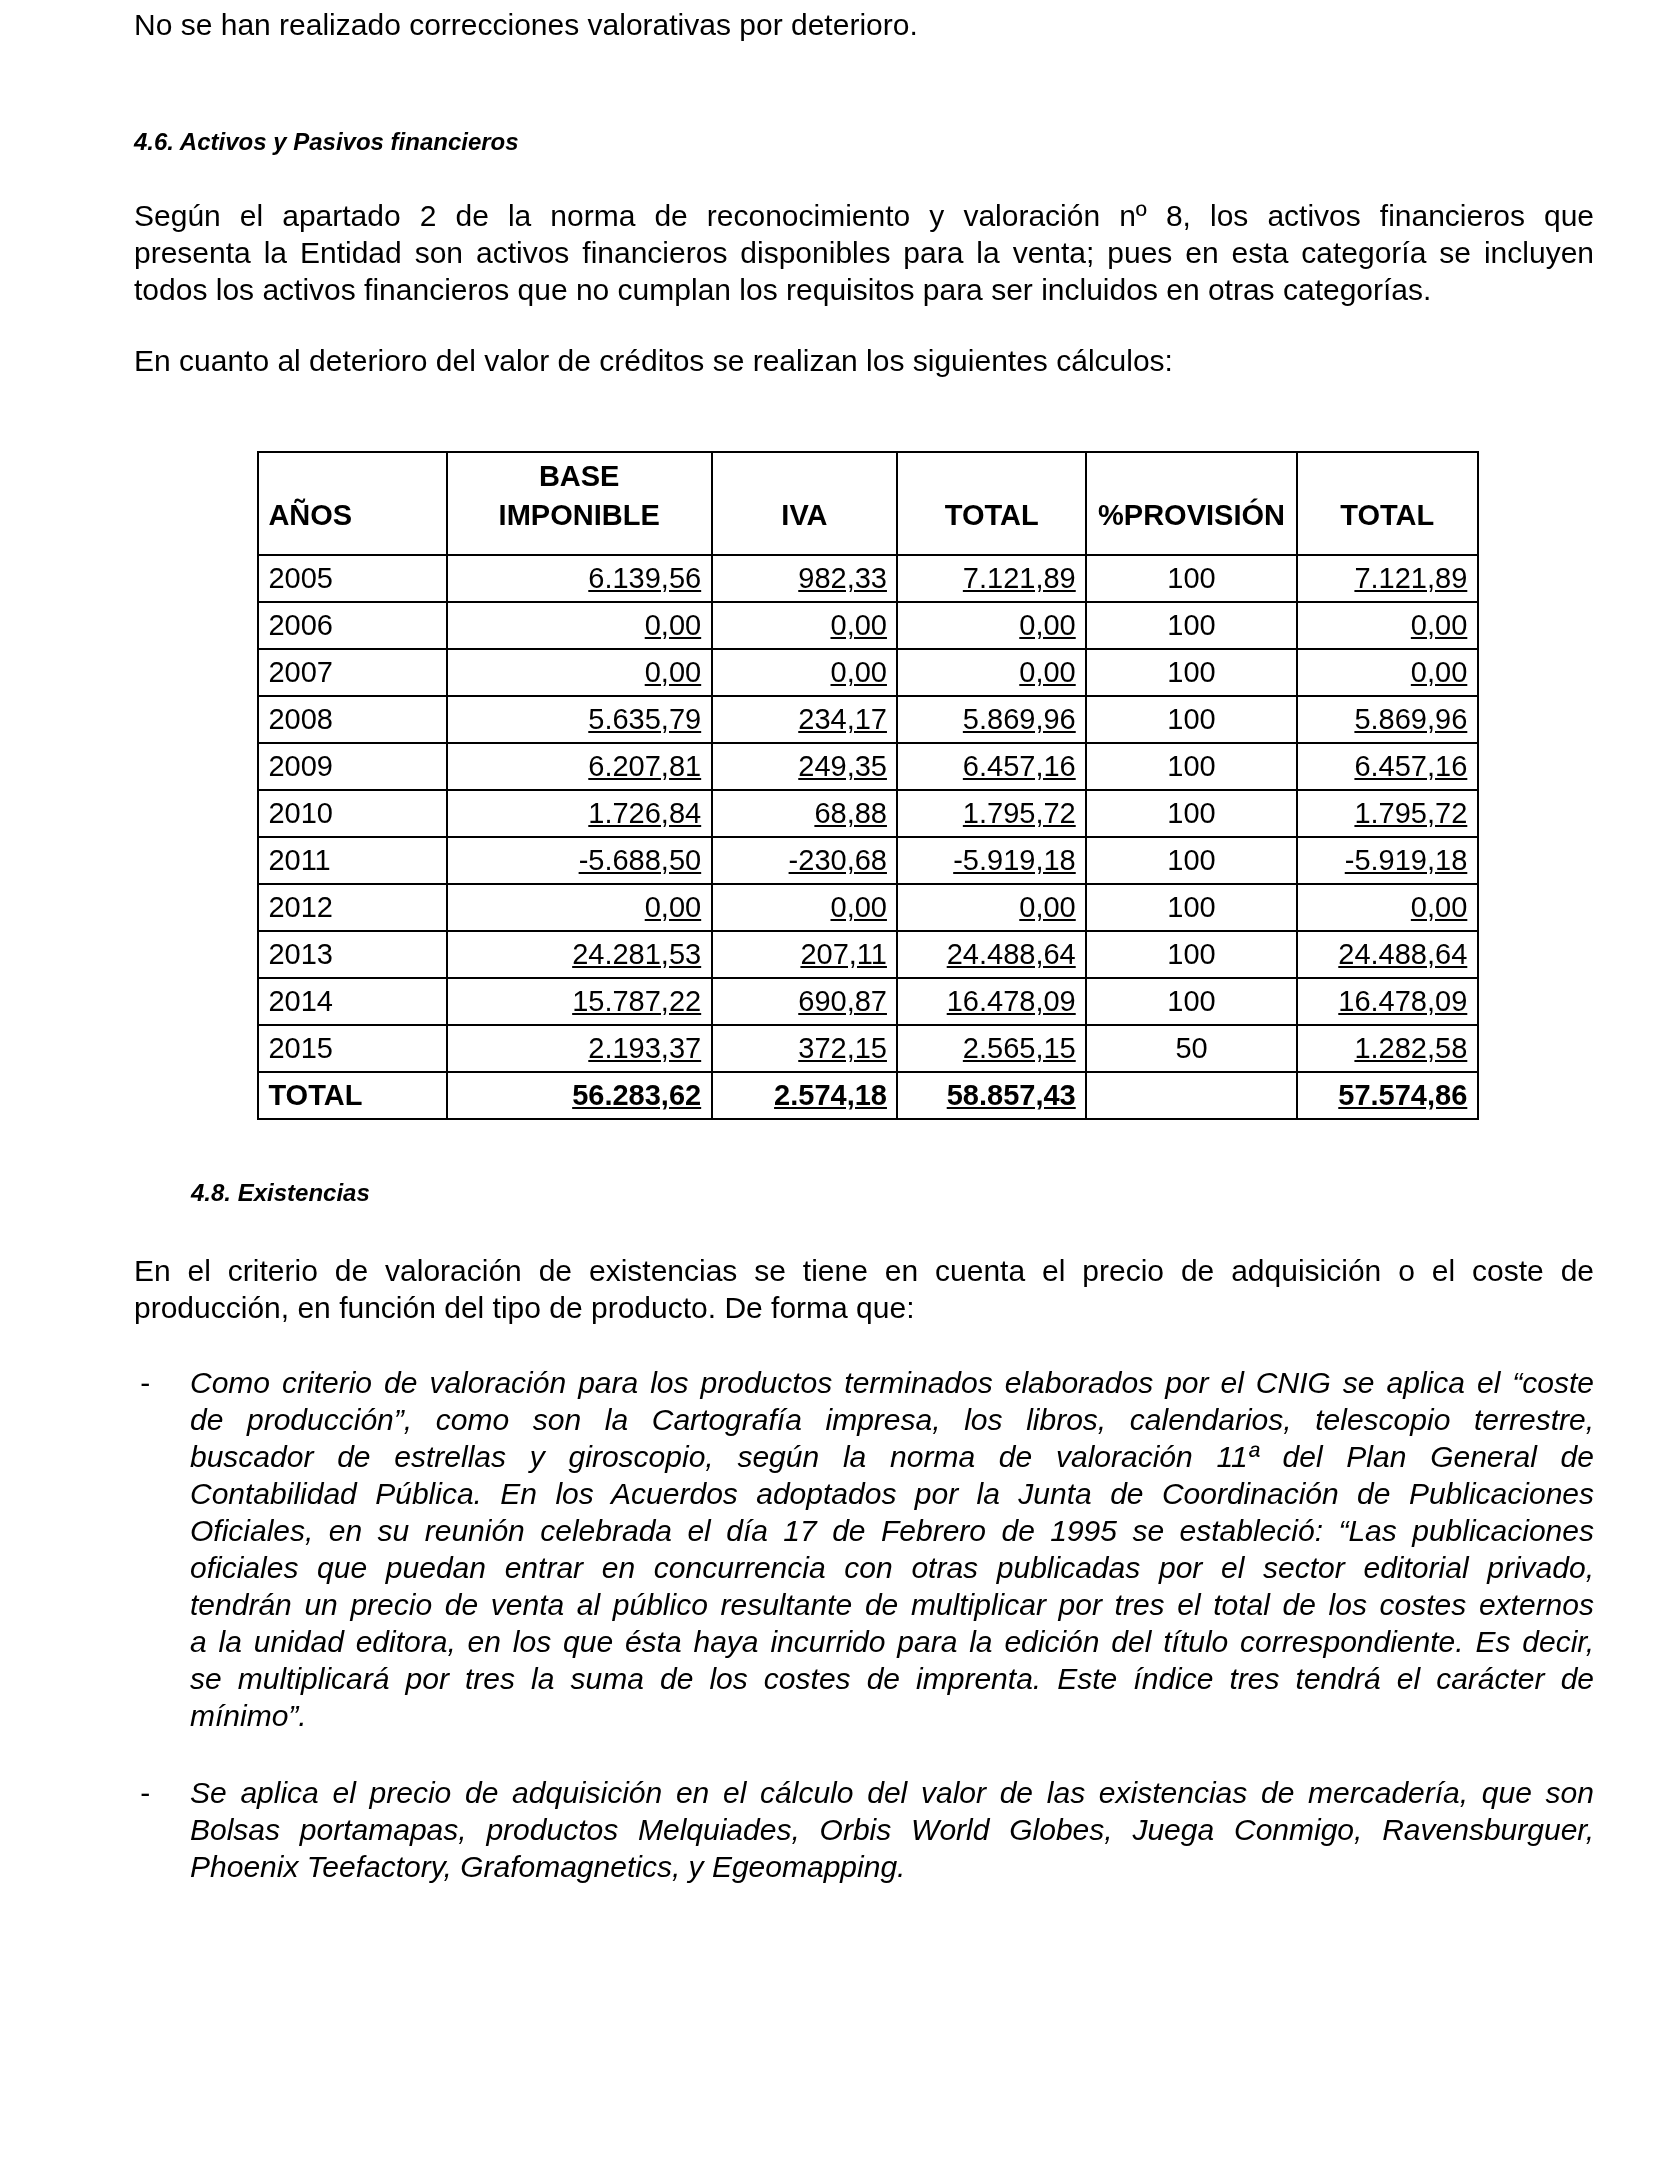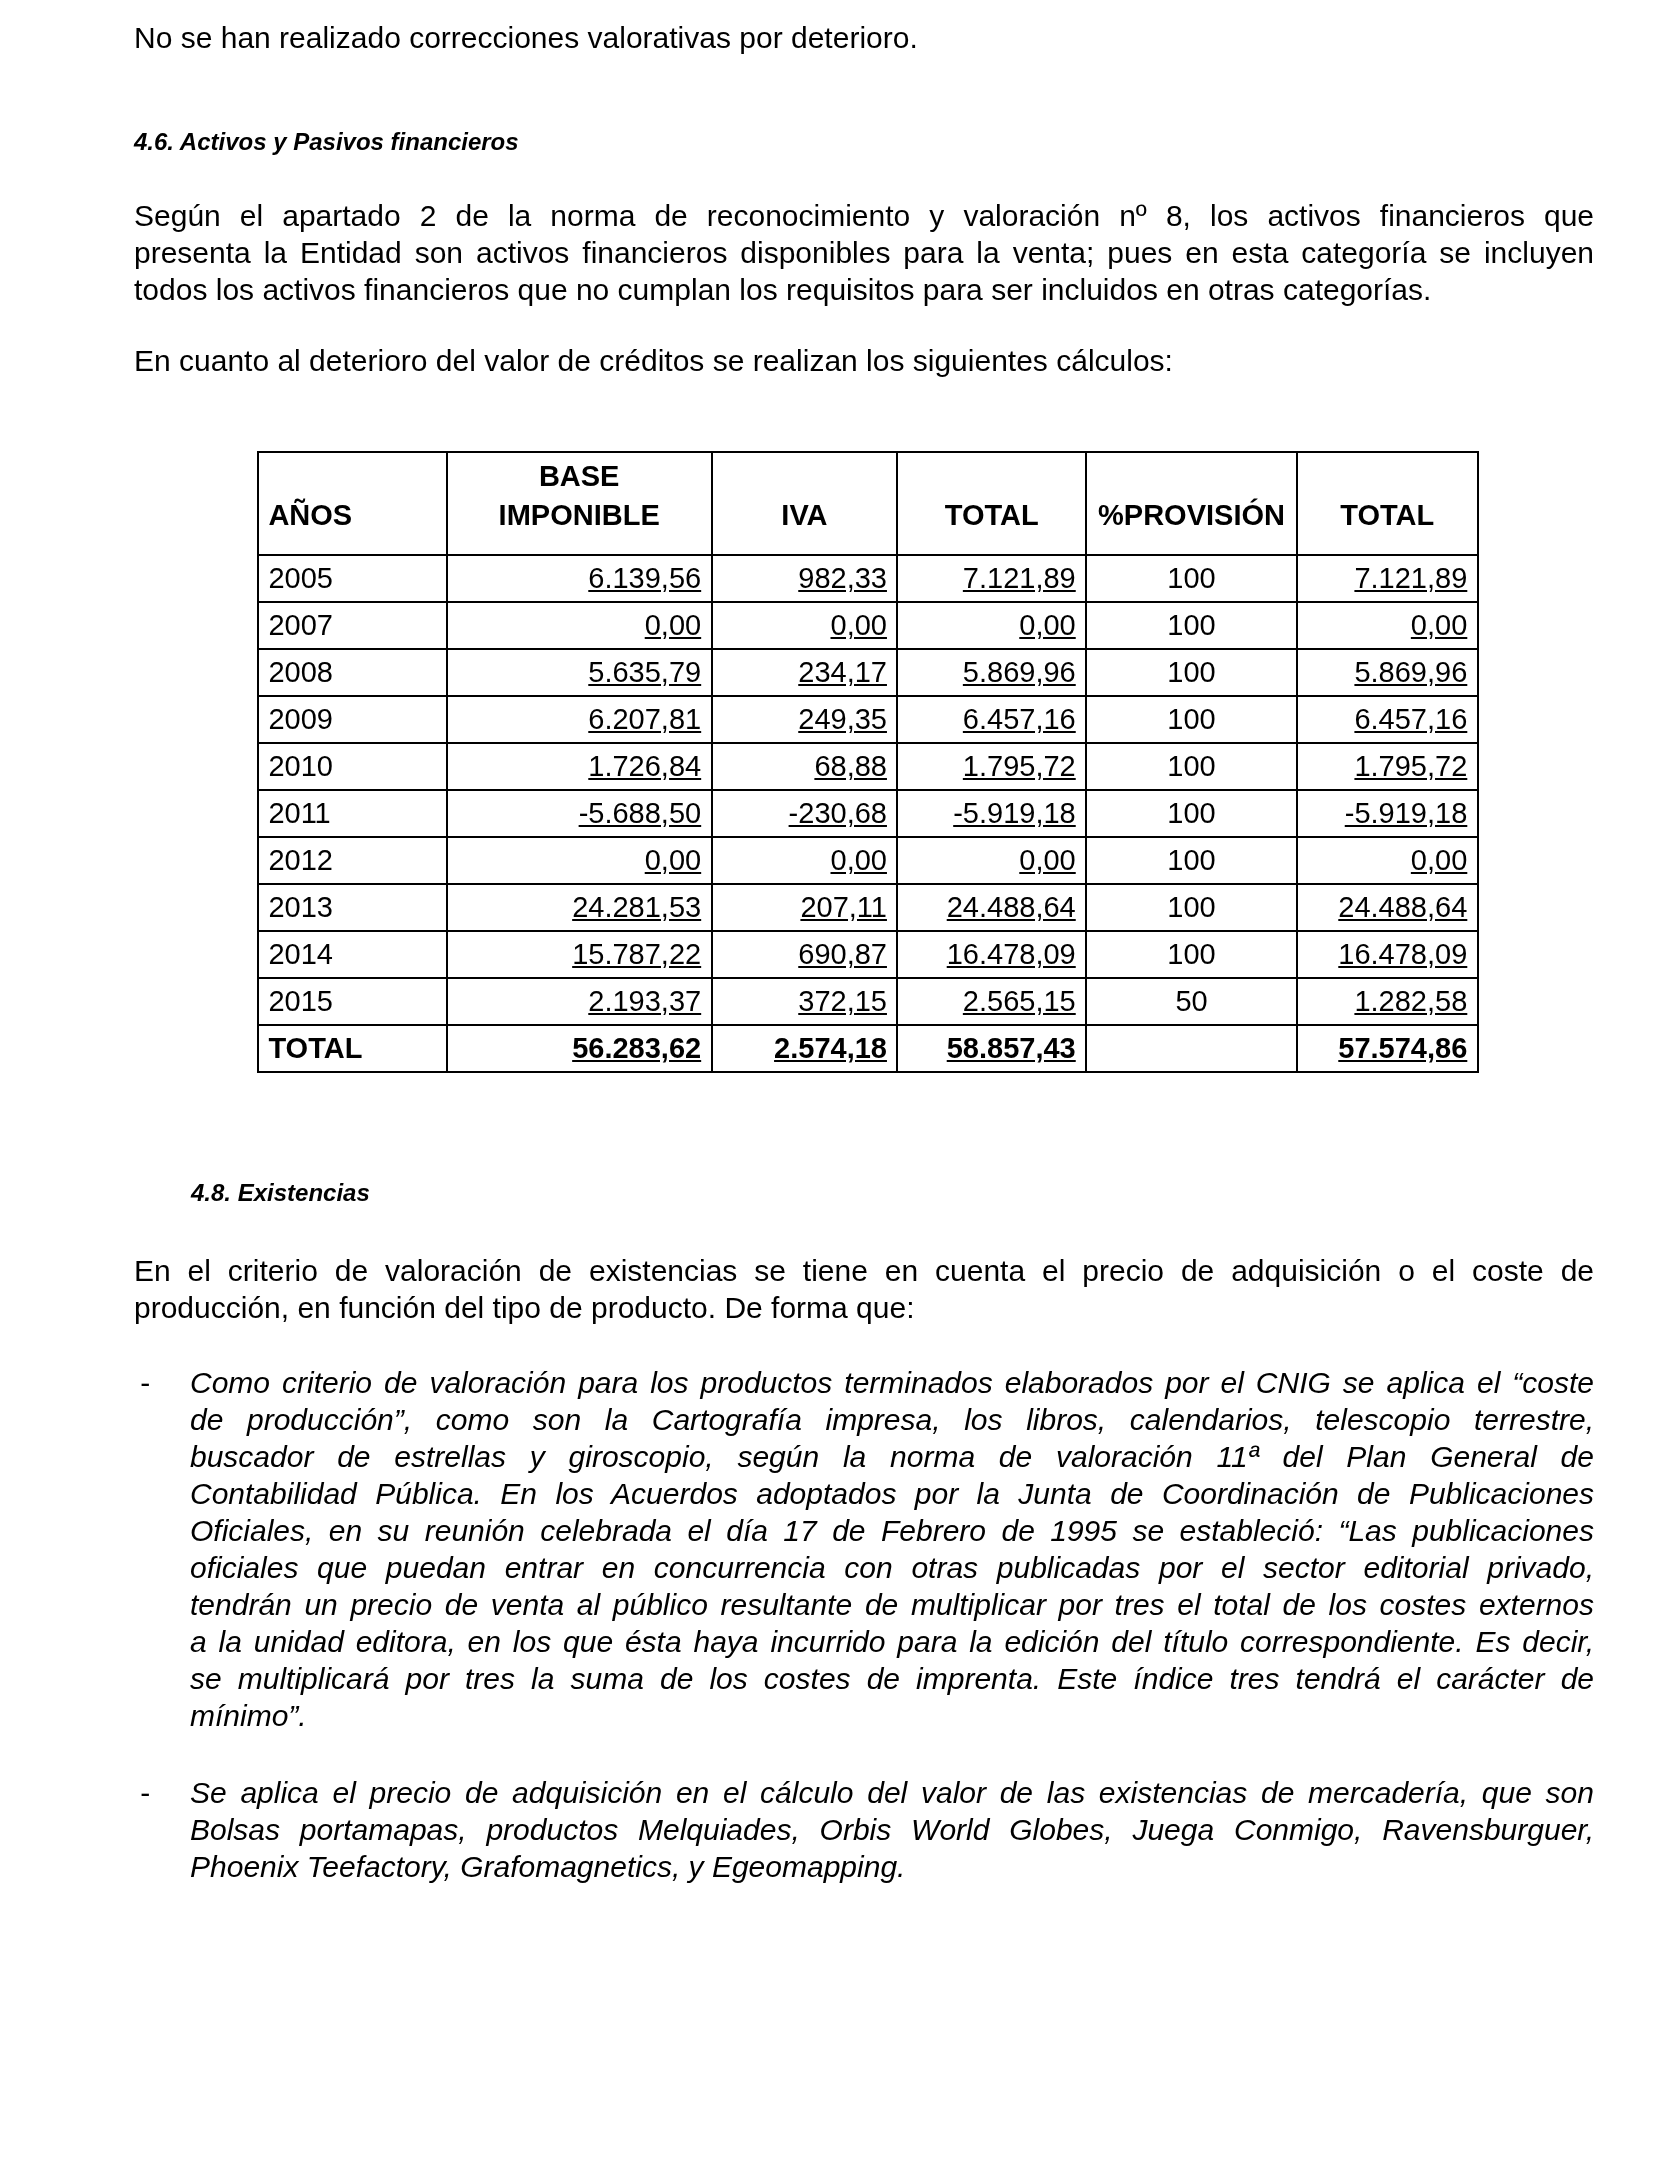--- a/index.html
+++ b/index.html
@@ -29,21 +29,21 @@
   .c-prov { text-align: center; }
   tr.total td { font-weight: bold; }
 
   .bullet { position: absolute; left: 134px; width: 1460px; font-size: 30px; line-height: 37px; }
   .bullet .dash { position: absolute; left: 6.3px; top: 0; }
   .bullet .btext { position: absolute; left: 56px; width: 1404px; font-style: italic; }
 </style>
 </head>
 <body>
 
-<div class="block" style="top:19px;">
+<div class="block" style="top:6px;">
   <span>No se han realizado correcciones valorativas por deterioro.</span>
 </div>
 
 <div class="heading" style="left:134px; top:124px;">4.6. Activos y Pasivos financieros</div>
 
 <div class="block" style="top:197px;">
   <span class="line">Según el apartado 2 de la norma de reconocimiento y valoración nº 8, los activos financieros que</span>
   <span class="line">presenta la Entidad son activos financieros disponibles para la venta; pues en esta categoría se incluyen</span>
   <span class="line last">todos los activos financieros que no cumplan los requisitos para ser incluidos en otras categorías.</span>
 </div>
@@ -67,20 +67,28 @@
     </tr>
   </thead>
   <tbody>
     <tr>
       <td class="c-year">2005</td>
       <td class="c-num">6.139,56</td>
       <td class="c-num">982,33</td>
       <td class="c-num">7.121,89</td>
       <td class="c-prov">100</td>
       <td class="c-num">7.121,89</td>
+    </tr>
+    <tr>
+      <td class="c-year">2006</td>
+      <td class="c-num">0,00</td>
+      <td class="c-num">0,00</td>
+      <td class="c-num">0,00</td>
+      <td class="c-prov">100</td>
+      <td class="c-num">0,00</td>
     </tr>
     <tr>
       <td class="c-year">2007</td>
       <td class="c-num">0,00</td>
       <td class="c-num">0,00</td>
       <td class="c-num">0,00</td>
       <td class="c-prov">100</td>
       <td class="c-num">0,00</td>
     </tr>
     <tr>

